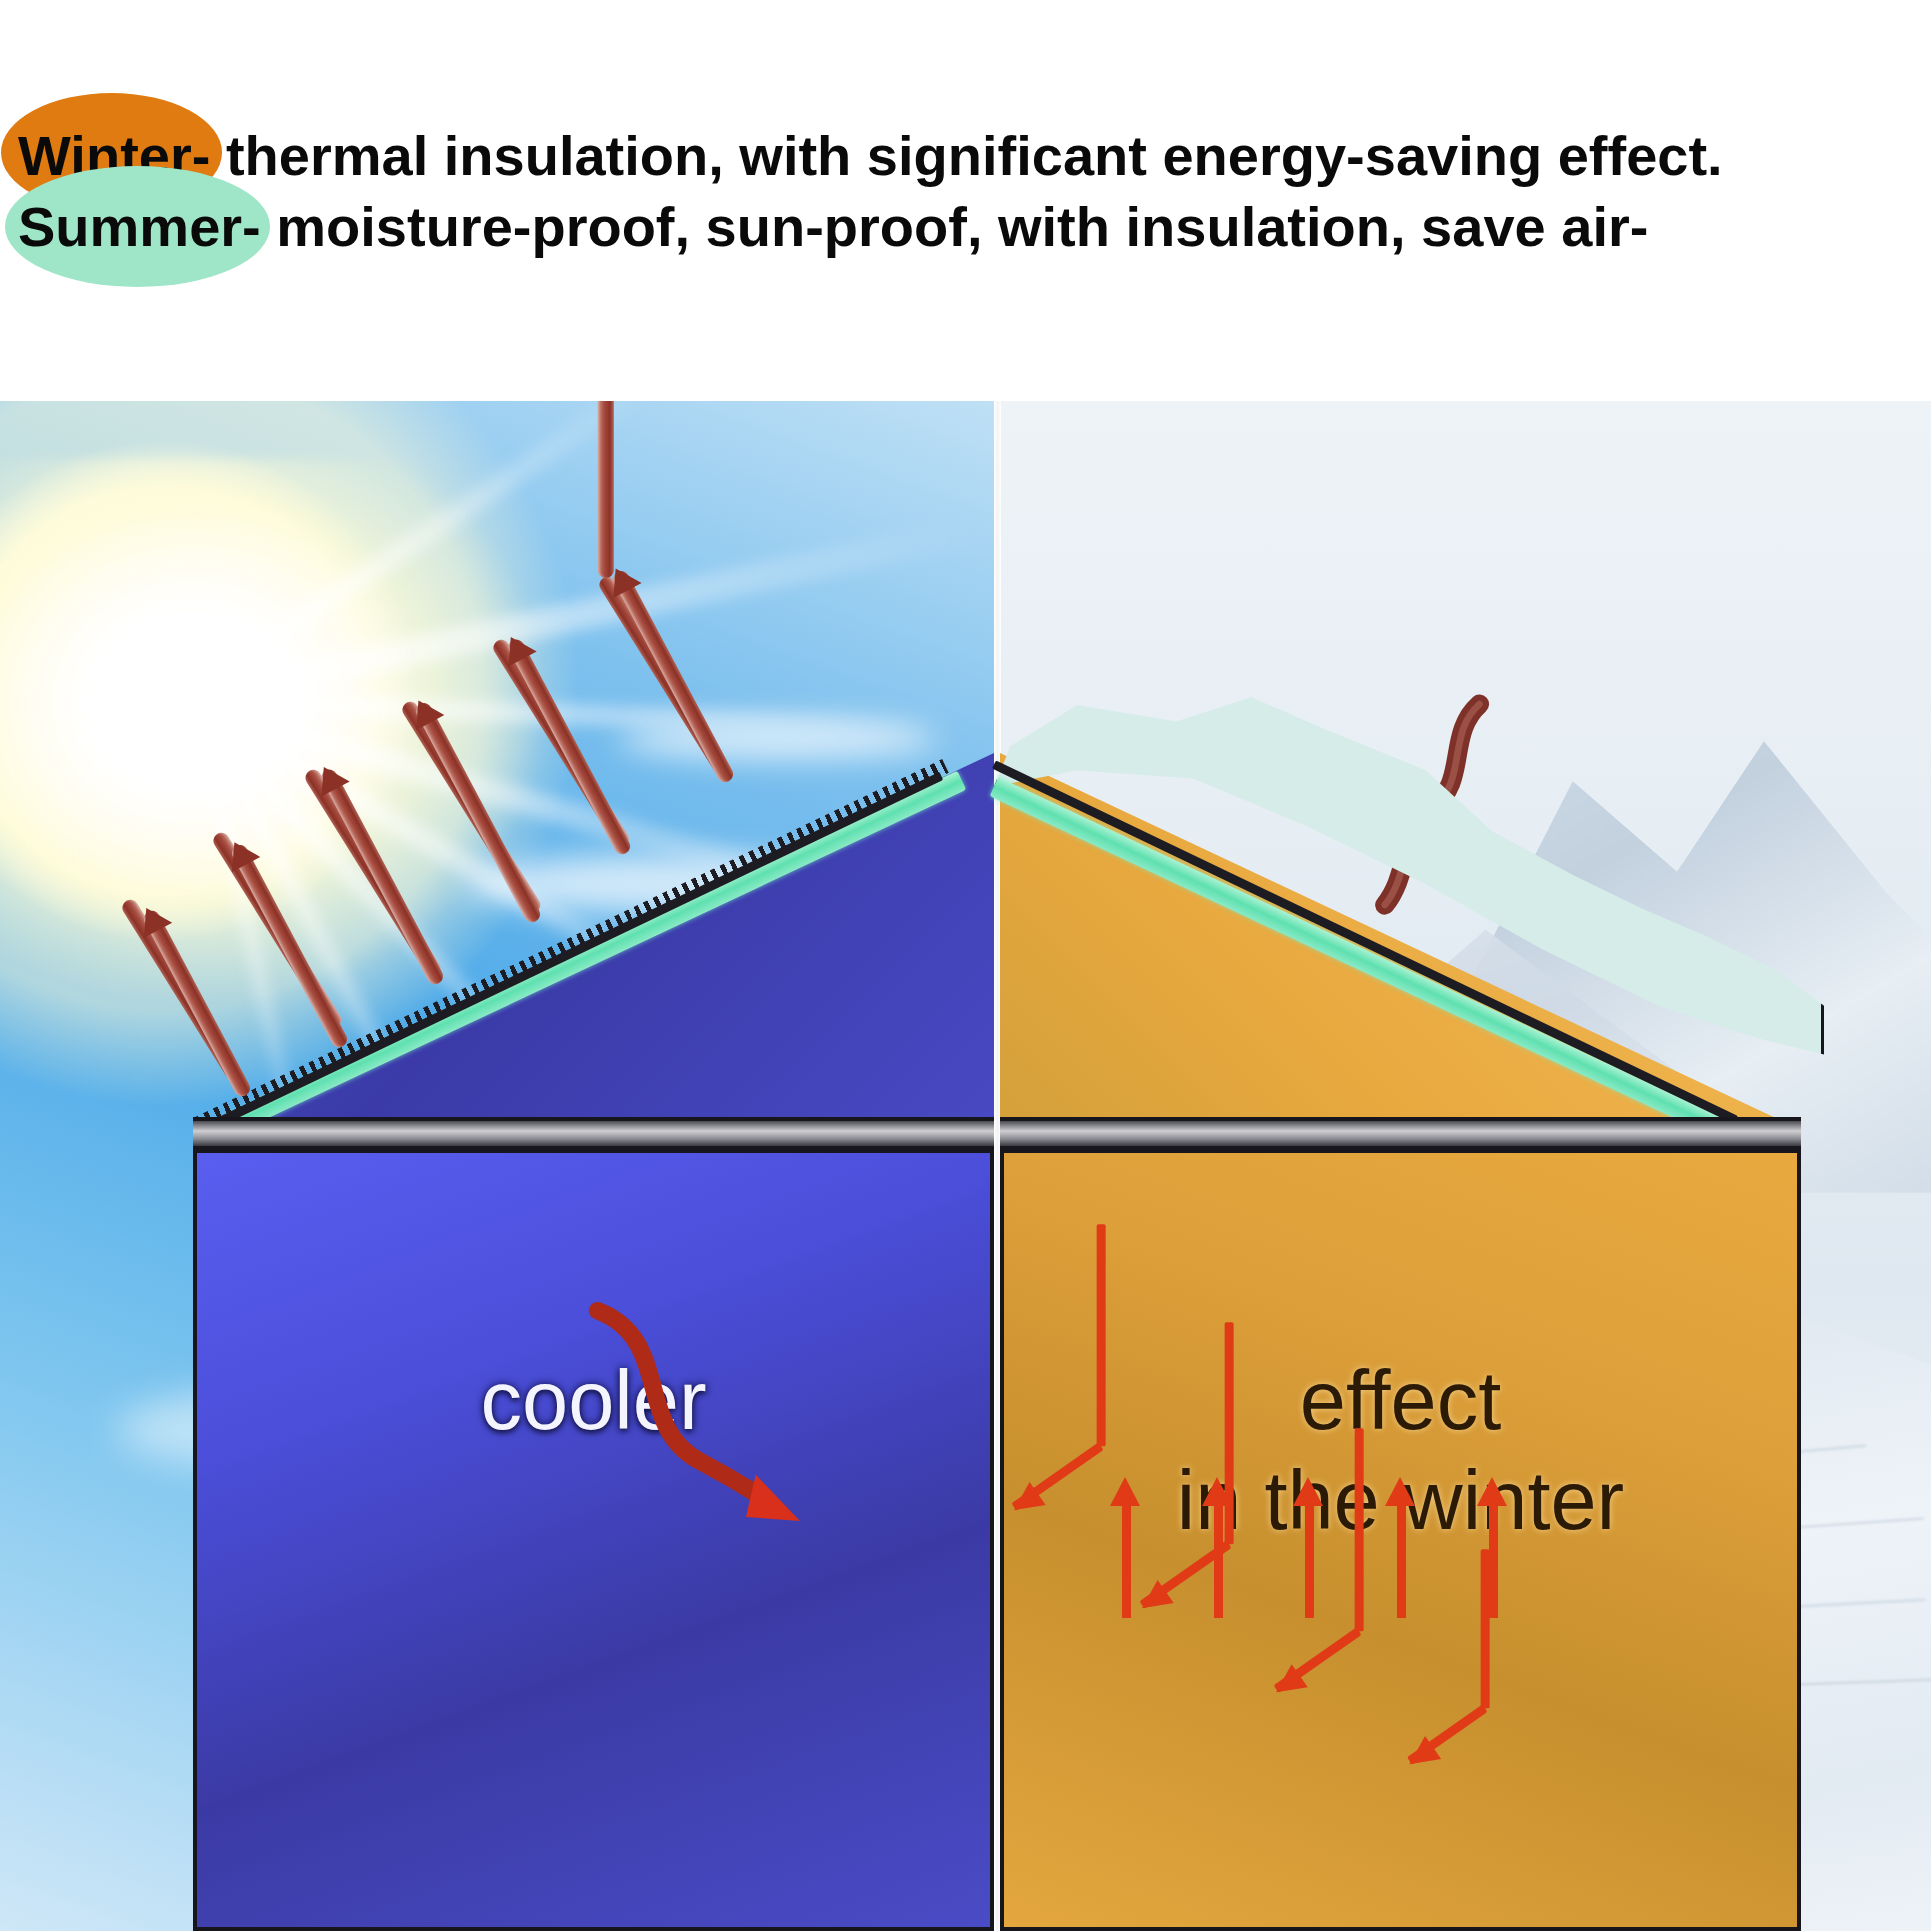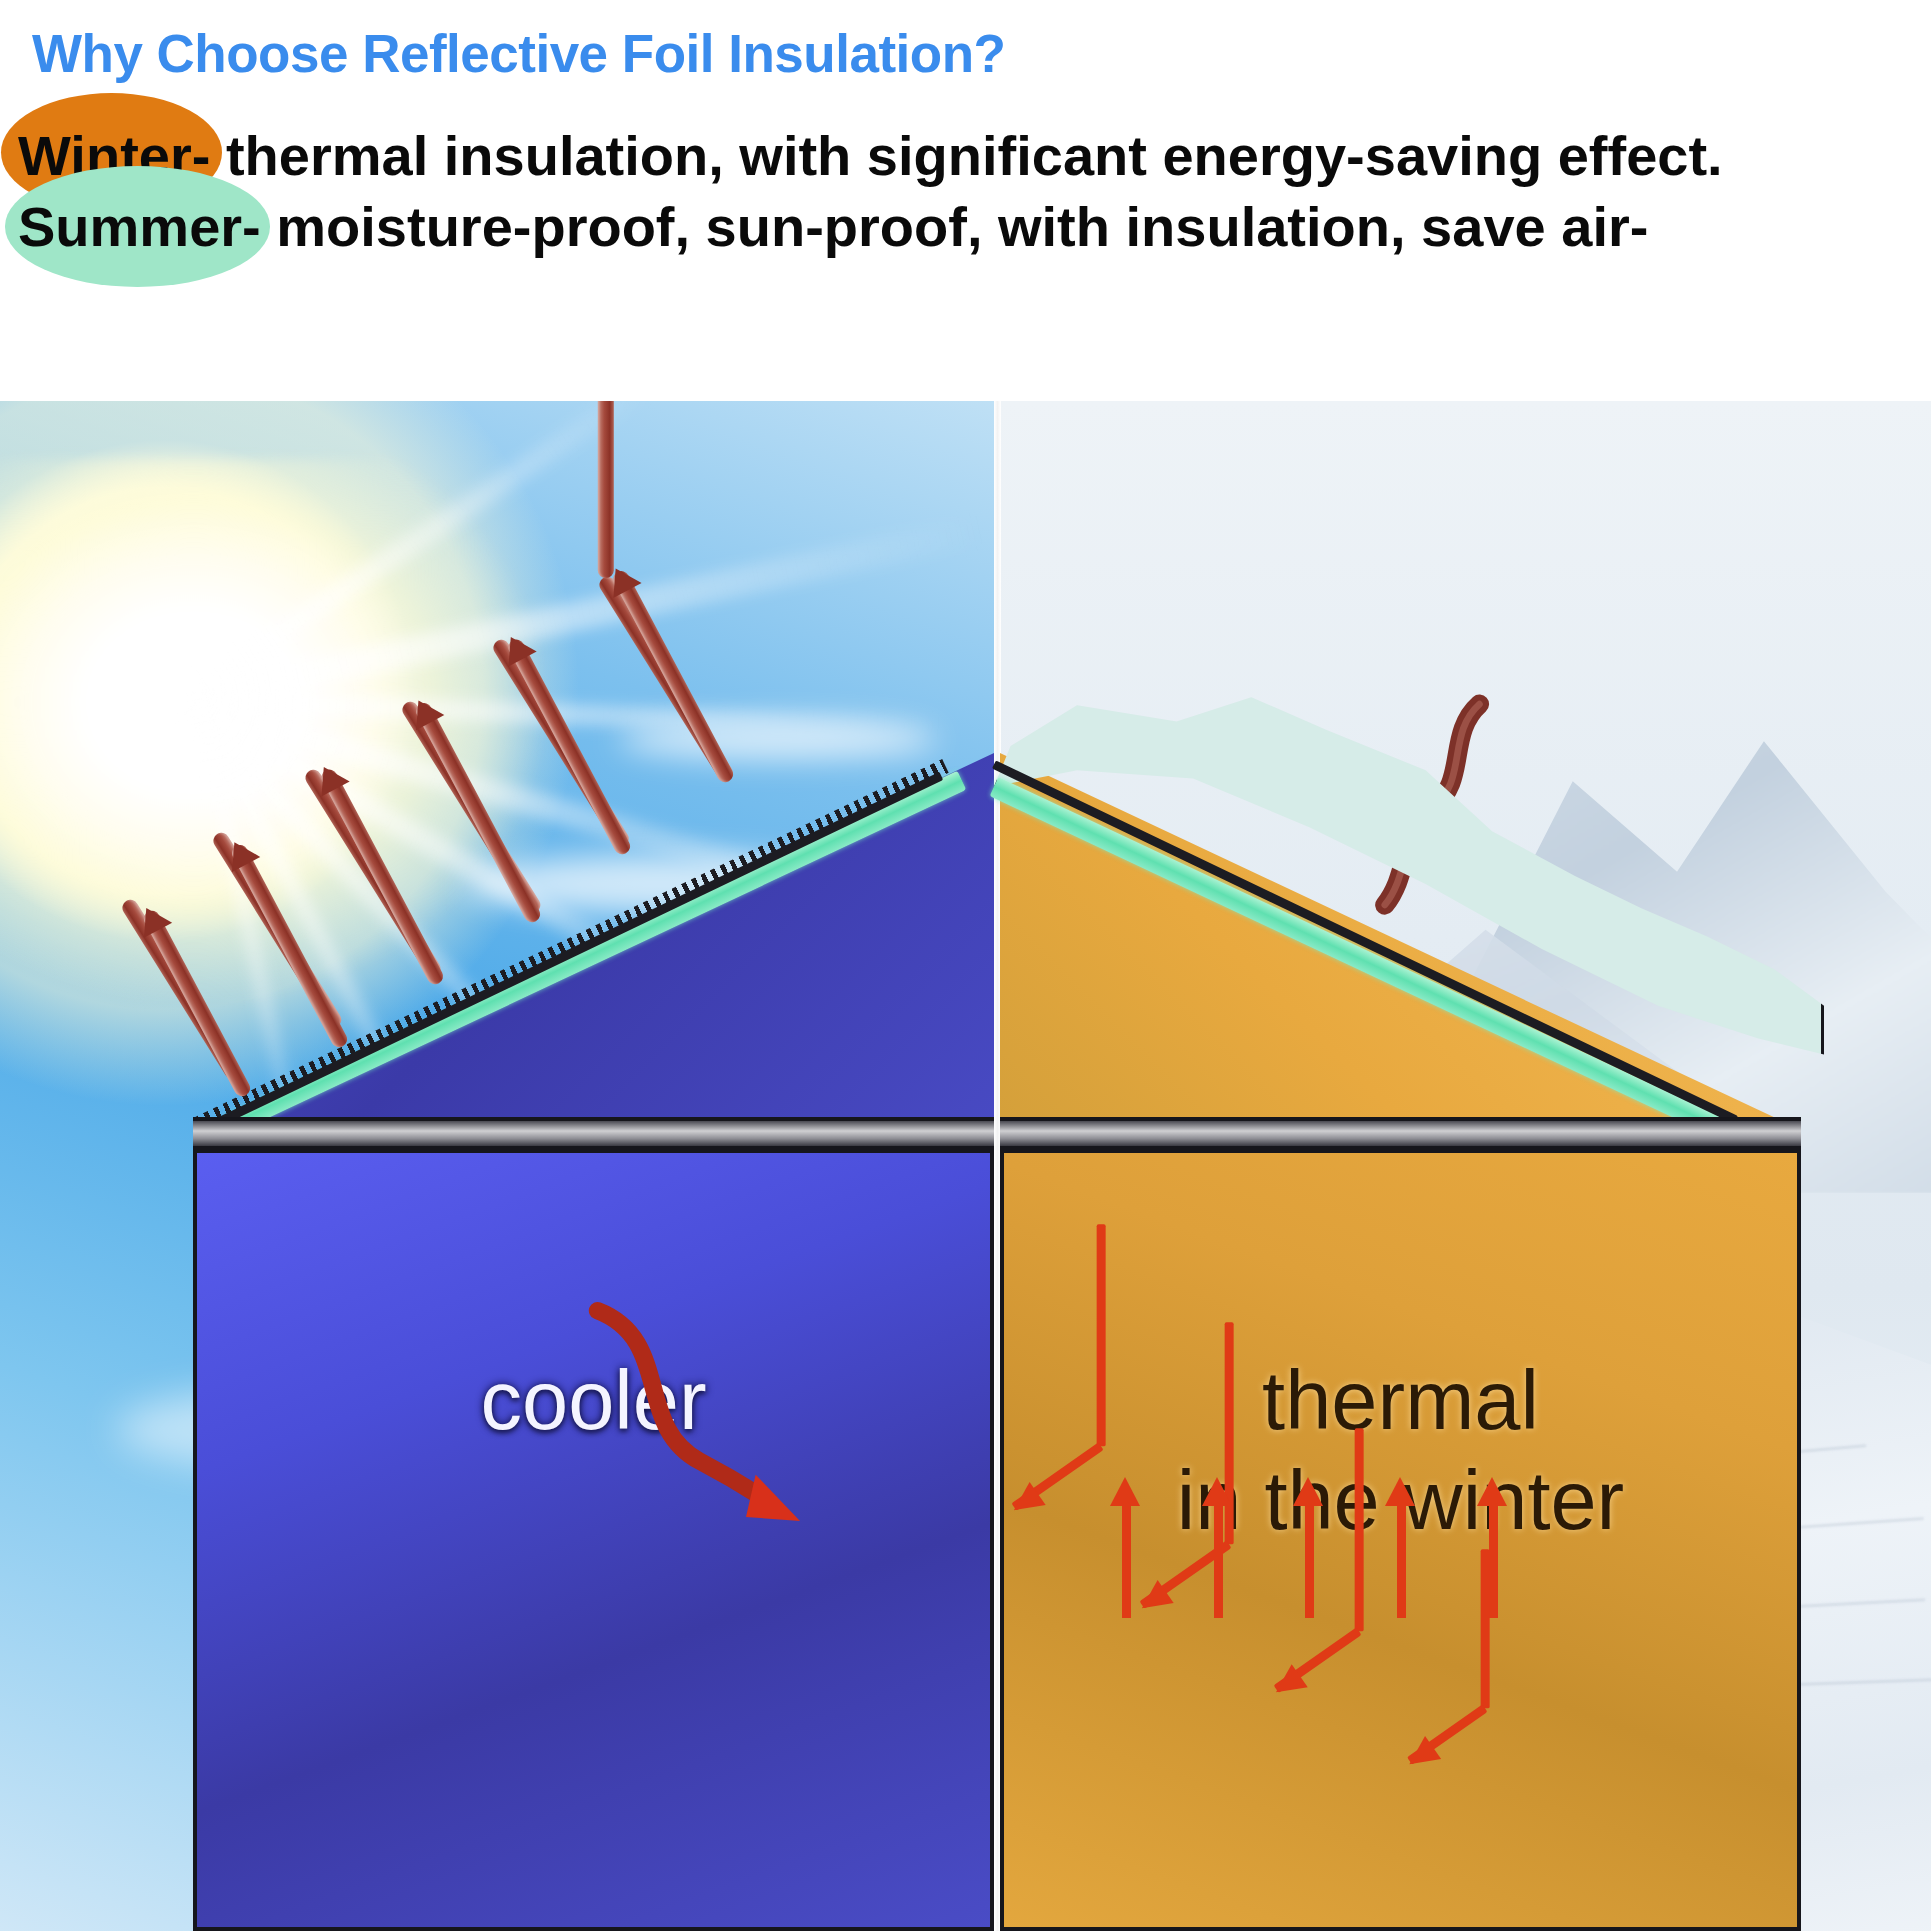--- a/index.html
+++ b/index.html
@@ -210,21 +210,20 @@
   }
 
   .squiggle{position:absolute;}
 </style>
 </head>
 <body>
 
 <div class="page">
 
   <div class="header">
-    <div class="title">Why Choose Reflective Foil Insulation?</div>
 
     <div class="bodytext">
       <span class="ln">
         <span class="hl winter"><span class="blob"></span><span>Winter-</span></span><span> thermal insulation, with significant energy-saving effect.</span>
       </span>
       <span class="ln">
         <span class="hl summer"><span class="blob"></span><span>Summer-</span></span><span> moisture-proof, sun-proof, with insulation, save air-</span>
       </span>
     </div>
   </div>
@@ -296,21 +295,21 @@
       <div class="ceiling ceiling-r"></div>
 
       <div class="room room-left">
         <div class="roomlabel cool">
           <div>cooler</div>
         </div>
       </div>
 
       <div class="room room-right">
         <div class="roomlabel warm">
-          <div>thermal</div>
+          <div>effect</div>
           <div>in the winter</div>
         </div>
       </div>
 
       <div class="sunray-group">
 
         <div class="sunray noarrow" style="left:126px;top:492px;width:208px;transform:rotate(58deg);"></div>
         <div class="sunray" style="left:246px;top:686px;width:208px;transform:rotate(-118deg);"></div>
 
         <div class="sunray noarrow" style="left:217px;top:425px;width:227px;transform:rotate(58deg);"></div>

